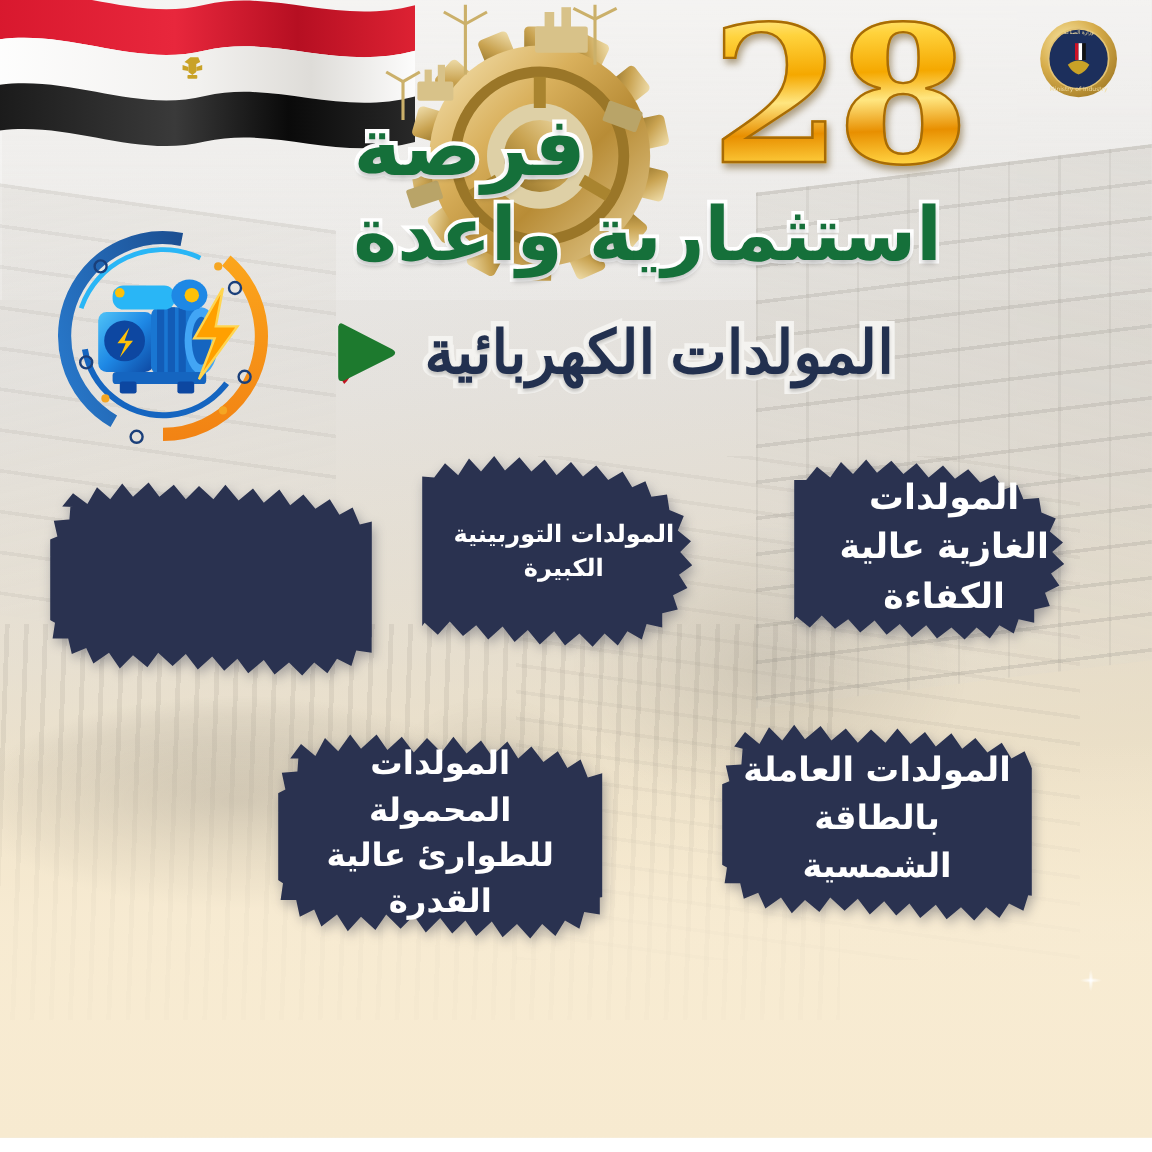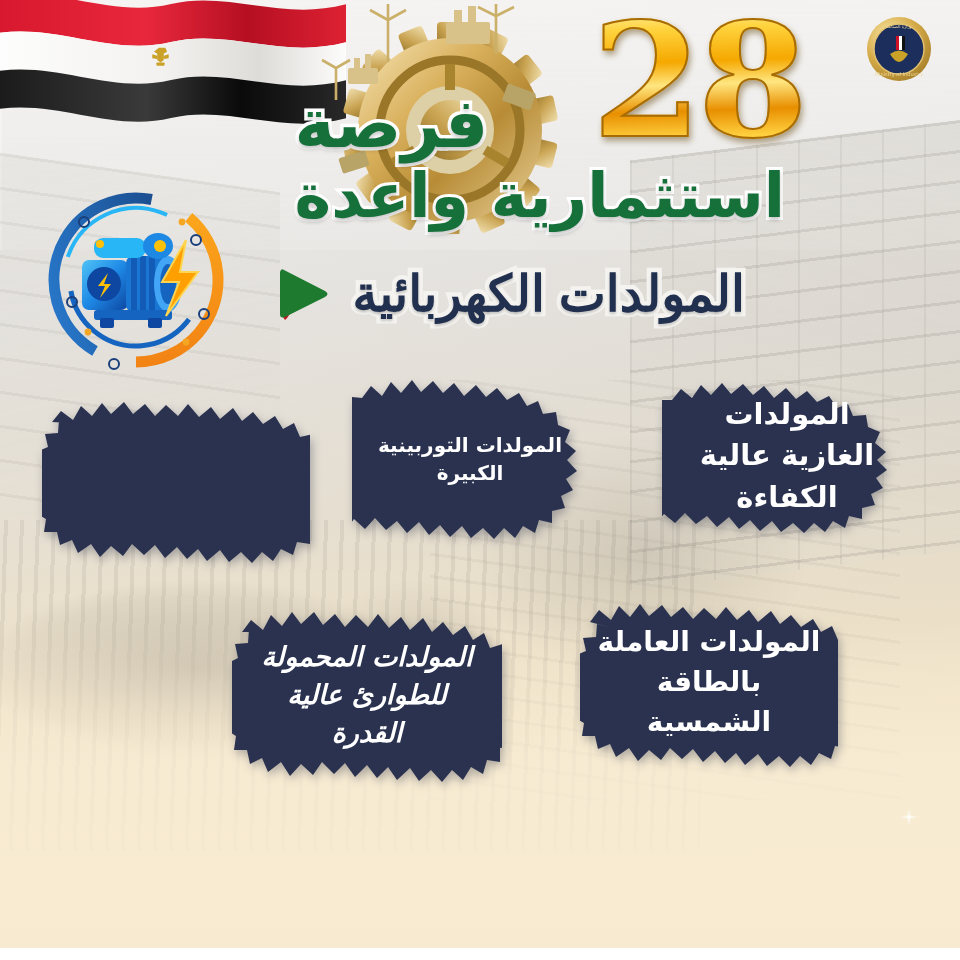--- a/index.html
+++ b/index.html
@@ -120,43 +120,43 @@
   
   .subtitle-row{
     position:absolute;right:215px;top:258px;display:flex;align-items:center;gap:16px;
     flex-direction:row;
   }
   .arrow-mark{width:72px;height:72px;flex:0 0 auto;}
   .subtitle-text{
     font-size:50px;font-weight:900;color:#22304f;direction:rtl;white-space:nowrap;
     -webkit-text-stroke:9px #f4f3f0;paint-order:stroke fill;
     text-shadow:0 2px 3px rgba(0,0,0,.20);
-    font-family:Liberation Sans, sans-serif;
+    font-family:Liberation Serif, serif;
   }
 
   
   .card{
     position:absolute;display:flex;align-items:center;justify-content:center;
     text-align:center;direction:rtl;
     color:#ffffff;font-weight:900;
     font-family:"DejaVu Sans","Liberation Sans",sans-serif;
     filter:drop-shadow(2px 4px 5px rgba(40,45,70,.35));
   }
   .card .brush{position:absolute;inset:0;z-index:0;}
   .card .label{position:relative;z-index:1;line-height:1.42;padding:0 16px;}
 
   #card-hybrid      {left:42px; top:392px; width:268px;height:176px;}
   #card-hybrid .label{font-size:27px;}
   #card-turbine     {left:352px;top:368px; width:236px;height:182px;}
   #card-turbine .label{font-size:20px;}
   #card-gas         {left:662px;top:372px; width:250px;height:168px;}
   #card-gas .label{font-size:29px;padding-left:16px;}
   #card-portable    {left:232px;top:600px; width:270px;height:190px;}
-  #card-portable .label{font-size:27px;font-style:italic;}
-  #card-solar       {left:580px;top:592px; width:258px;height:180px;}
+  #card-portable .label{font-size:27px;}
+  #card-solar       {left:602px;top:592px; width:258px;height:180px;}
   #card-solar .label{font-size:28px;}
 </style>
 </head>
 <body>
 
 <div id="poster">
 
   <div class="bg-layer">
     <div class="hall-ceiling"></div>
     <div class="hall-right-rack"></div>

